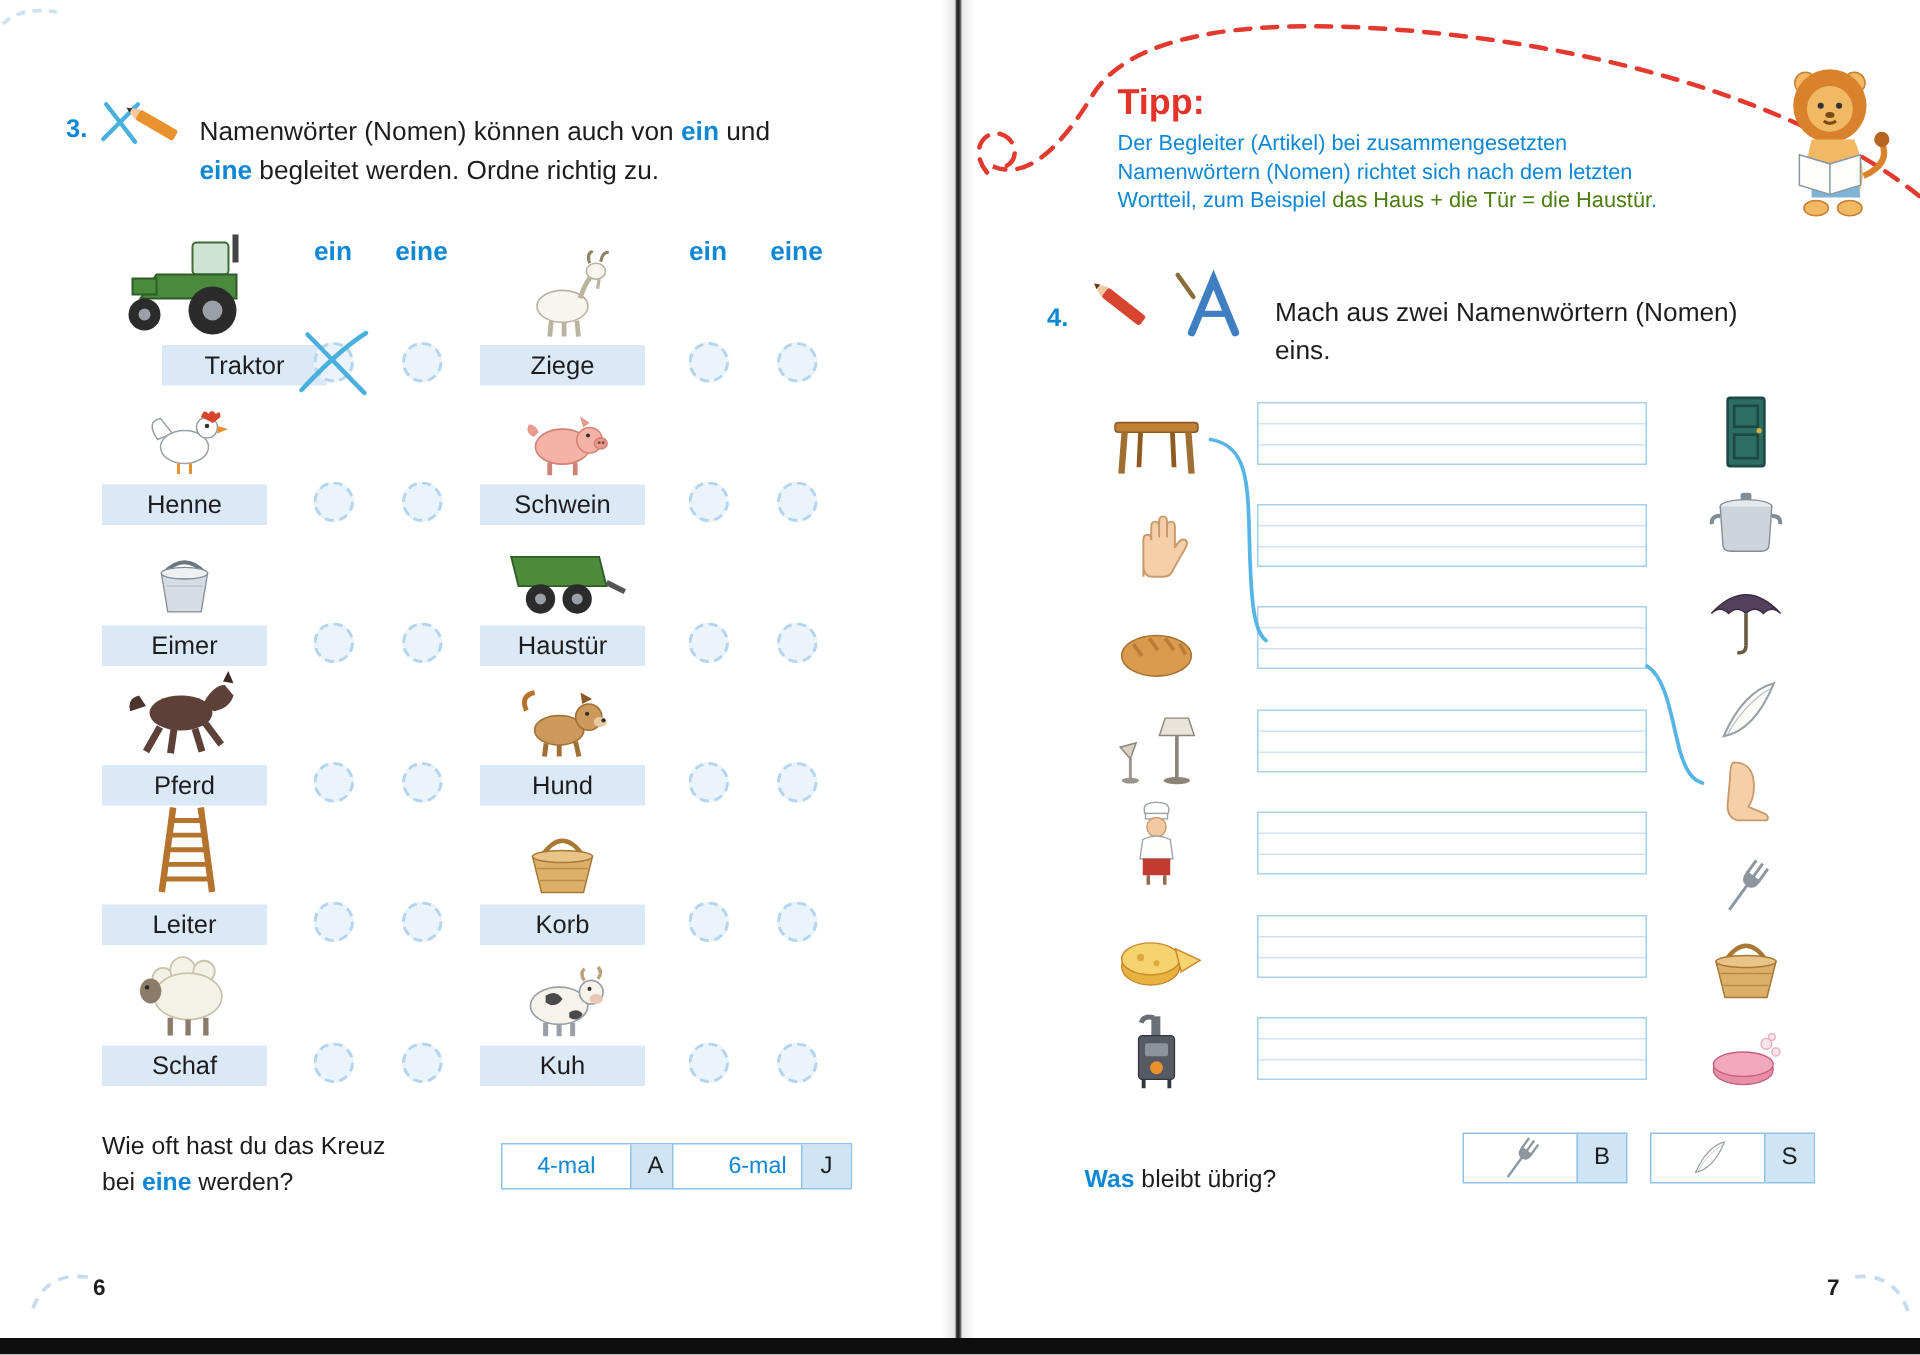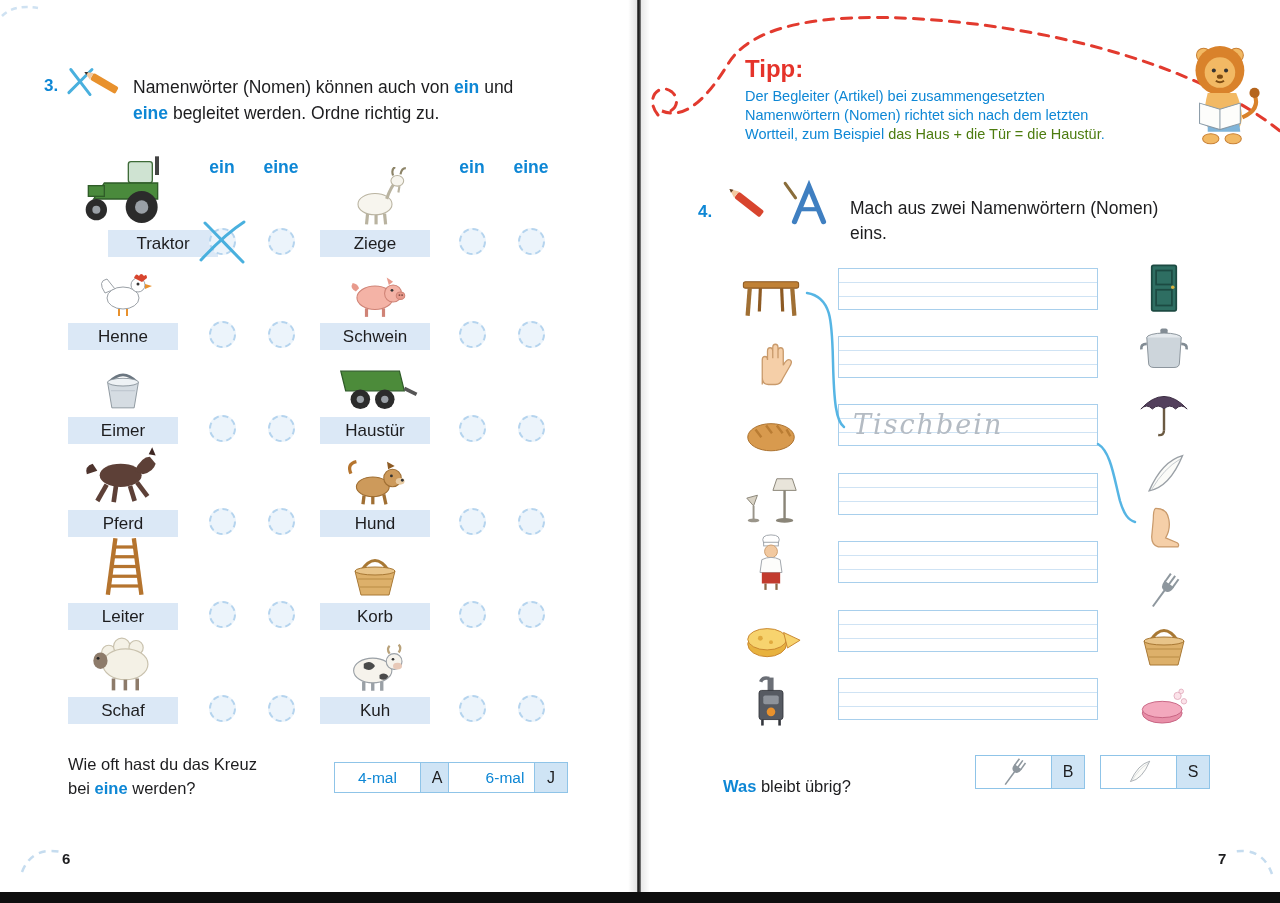--- a/index.html
+++ b/index.html
@@ -404,21 +404,20 @@
           <div class="rule" style="top:13px"></div>
           <div class="rule" style="top:27px"></div>
         </div>
         <div class="write-box" style="left: 198px; top: 336px;">
           <div class="rule" style="top:13px"></div>
           <div class="rule" style="top:27px"></div>
         </div>
         <div class="write-box" style="left: 198px; top: 404px;">
           <div class="rule" style="top:13px"></div>
           <div class="rule" style="top:27px"></div>
-          <span class="handwriting">Tischbein</span>
         </div>
         <div class="write-box" style="left: 198px; top: 473px;">
           <div class="rule" style="top:13px"></div>
           <div class="rule" style="top:27px"></div>
         </div>
         <div class="write-box" style="left: 198px; top: 541px;">
           <div class="rule" style="top:13px"></div>
           <div class="rule" style="top:27px"></div>
         </div>
         <div class="write-box" style="left: 198px; top: 610px;">

